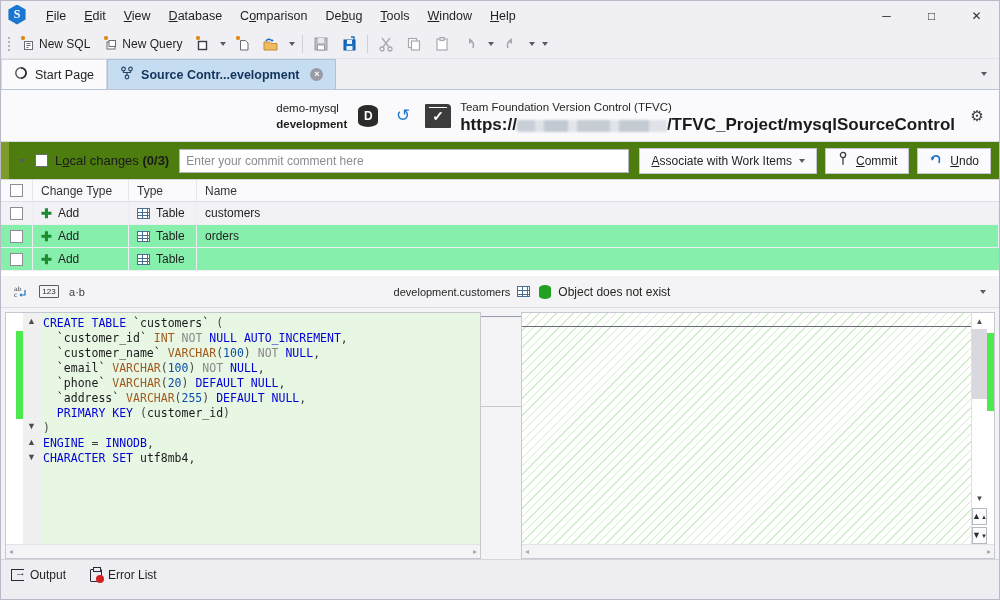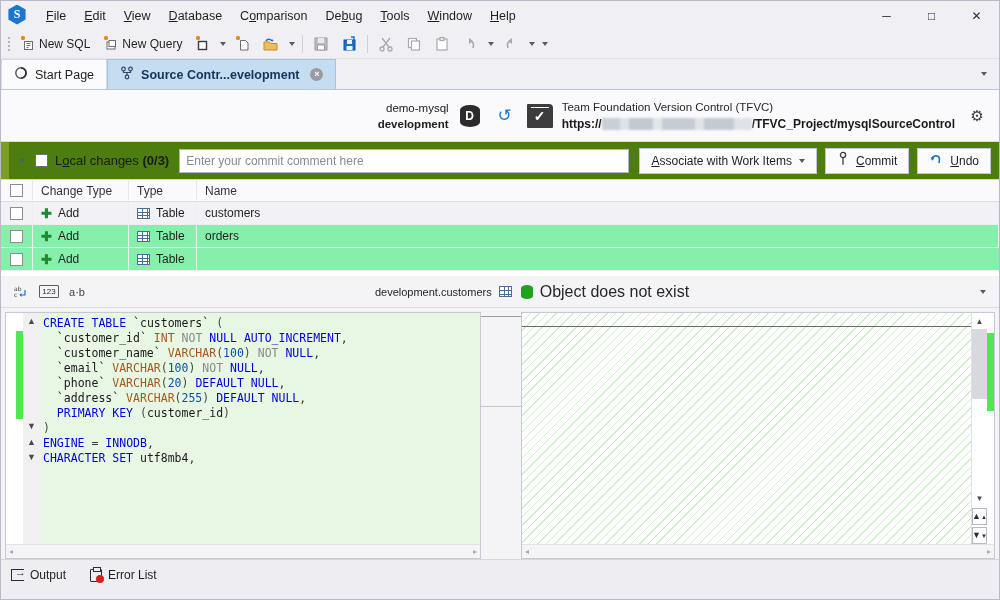--- a/index.html
+++ b/index.html
@@ -148,21 +148,20 @@
     height: 52px;
     background: #fafafc;
     display: flex;
     align-items: center;
     flex: none;
     border-bottom: 1px solid #dcdce4;
     padding: 0 10px;
   }
   .connhdr .lead { flex: 1; }
   .db-names {
-    text-align: right;
     line-height: 16px;
     margin-right: 8px;
     font-size: 11.5px;
     color: #202020;
   }
   .db-names .strong { font-weight: bold; }
   .db-cyl {
     width: 26px; height: 28px;
     position: relative; flex: none;
   }
@@ -191,21 +190,21 @@
   .tfvc-ico .chk {
     position: absolute; inset: 0;
     display: flex; align-items: center; justify-content: center;
     color: #fff; font-size: 14px; font-weight: bold;
   }
   .tfvc-ico .bar {
     position: absolute; left: 4px; top: 3px; width: 18px; height: 1.5px; background: #fff;
   }
   .repo-txt { line-height: 17px; min-width: 0; }
   .repo-kind { font-size: 11.5px; color: #262626; }
-  .repo-url { font-size: 12px; font-weight: bold; color: #1a1a1a; white-space: nowrap; }
+  .repo-url { font-size: 17px; font-weight: bold; color: #1a1a1a; white-space: nowrap; }
   .redacted {
     display: inline-block;
     vertical-align: -2px;
     height: 12px;
     width: 150px;
     background: linear-gradient(90deg,#c9cfd6 0 12%,#dfe3e8 12% 18%,#c2c9d1 18% 34%,#e2e6ea 34% 40%,#c6ccd3 40% 62%,#e0e4e9 62% 68%,#c4cad2 68% 88%,#dfe3e8 88% 100%);
     filter: blur(1.1px);
     border-radius: 1px;
   }
   .gear {
@@ -323,21 +322,21 @@
     font-size: 10px; color: #3d3d47;
     margin-right: 4px;
   }
   .dt-box {
     border: 1px solid #5b5b66; border-radius: 1px;
     padding: 0 2px; font-size: 8px; line-height: 11px; color: #2c2c34;
     font-family: "Liberation Sans", sans-serif;
   }
   .dt-spacer { flex: 1; }
   .dt-obj { font-size: 11px; color: #262626; margin-right: 7px; }
-  .dt-status { font-size: 16px; color: #262626; }
+  .dt-status { font-size: 12px; color: #262626; }
   .cyl-green {
     width: 12px; height: 14px; flex: none; margin: 0 7px 0 9px;
     background: #21a021;
     border-radius: 6px / 3px;
   }
 
   
   .diffarea {
     flex: 1;
     display: flex;

